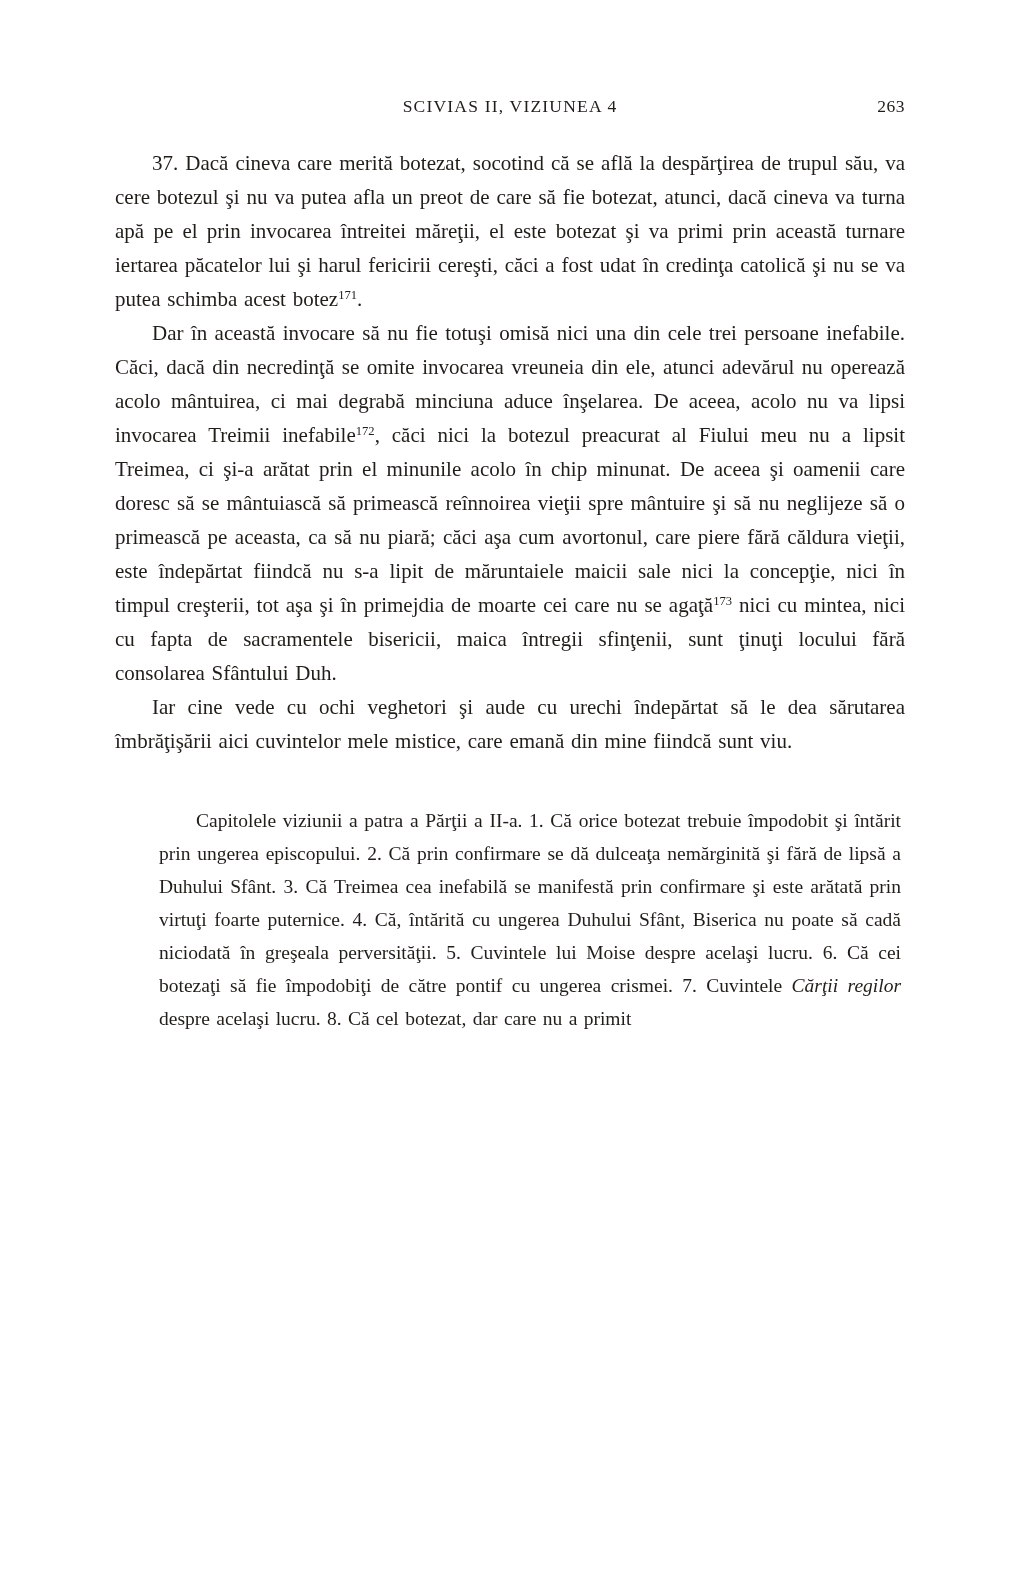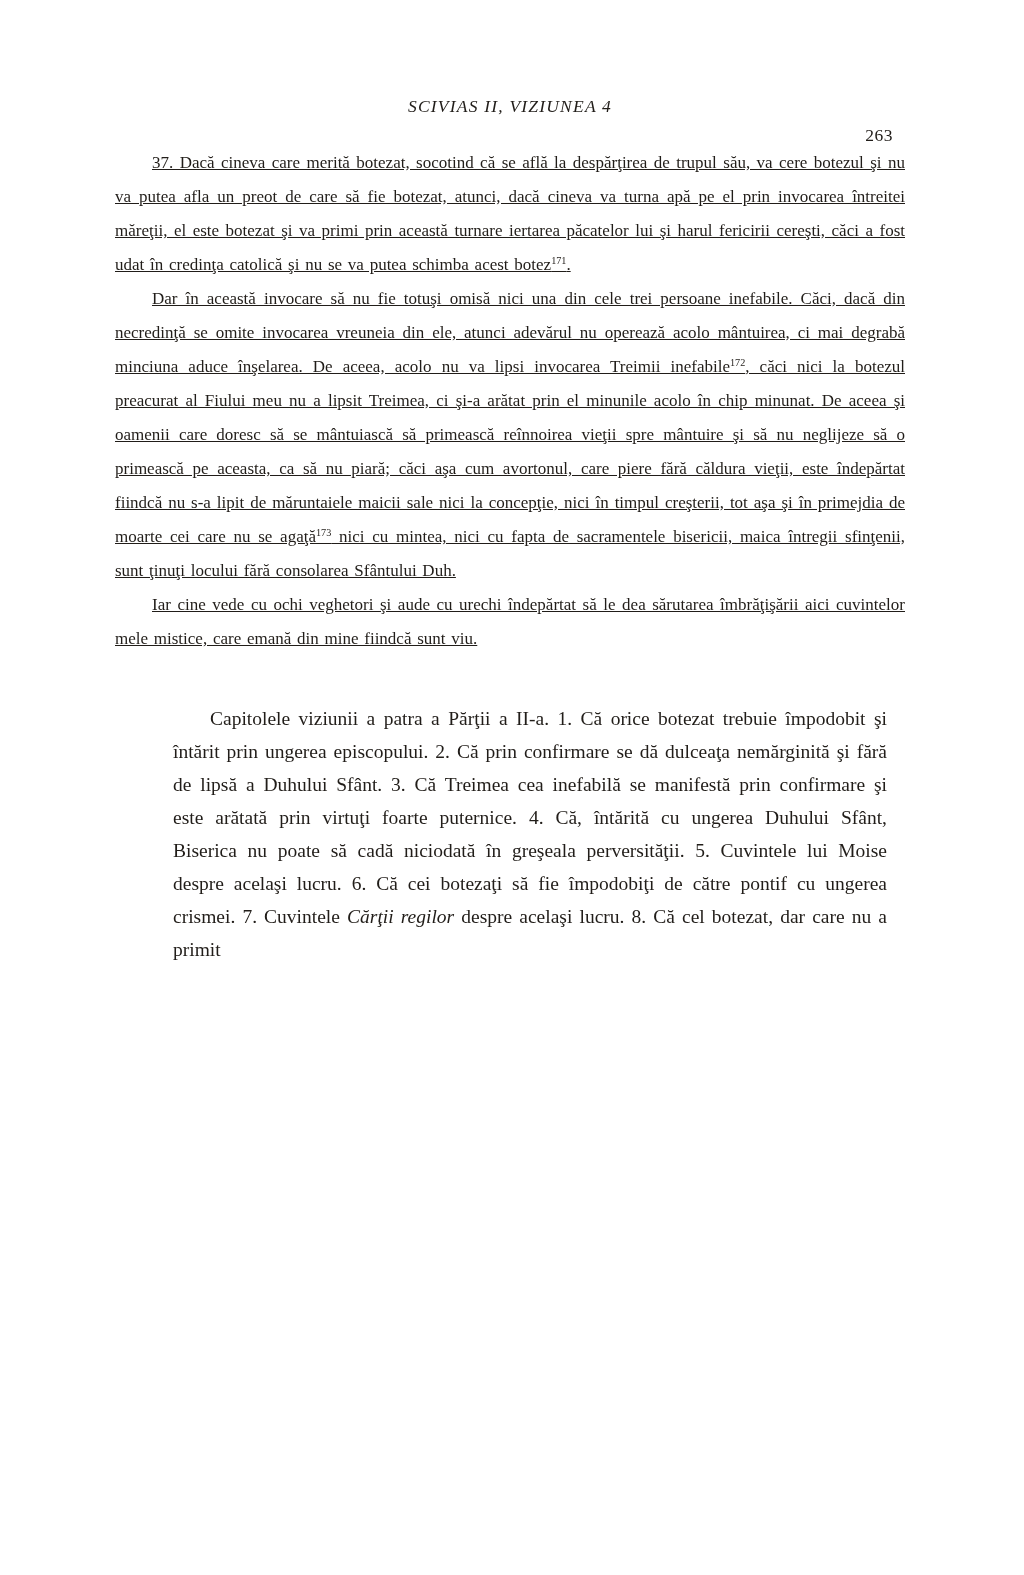--- a/index.html
+++ b/index.html
@@ -21,35 +21,32 @@
     position: relative;
     height: 26px;
     margin-bottom: 24px;
     font-size: 17.5px;
     letter-spacing: 1.2px;
   }
   .running-title {
     display: block;
     text-align: center;
     width: 100%;
-    font-style: italic;
   }
   .page-number {
     position: absolute;
-    right: 12px;
+    right: 0;
     top: 0;
     letter-spacing: 0.5px;
-    margin-top: 29px;
   }
   .text-block {
     text-align: justify;
-    font-size: 17px;
+    font-size: 21px;
     line-height: 34px;
     word-spacing: 1.5px;
-    text-decoration: underline;
   }
   .text-block p {
     margin: 0;
     text-indent: 37px;
   }
   sup {
     font-size: 0.6em;
     line-height: 0;
     vertical-align: baseline;
     position: relative;
@@ -57,21 +54,21 @@
   }
   .chapter-summary {
     margin-top: 46px;
     margin-left: 40px;
     text-align: justify;
     font-size: 19.5px;
     line-height: 33px;
     word-spacing: 1.5px;
   }
   .chapter-summary p {
-    margin: 18px;
+    margin: 4px;
     text-indent: 37px;
   }
   .italic { font-style: italic; }
 </style>
 </head>
 <body>
 
 <div class="page">
 
   <header class="page-header">

